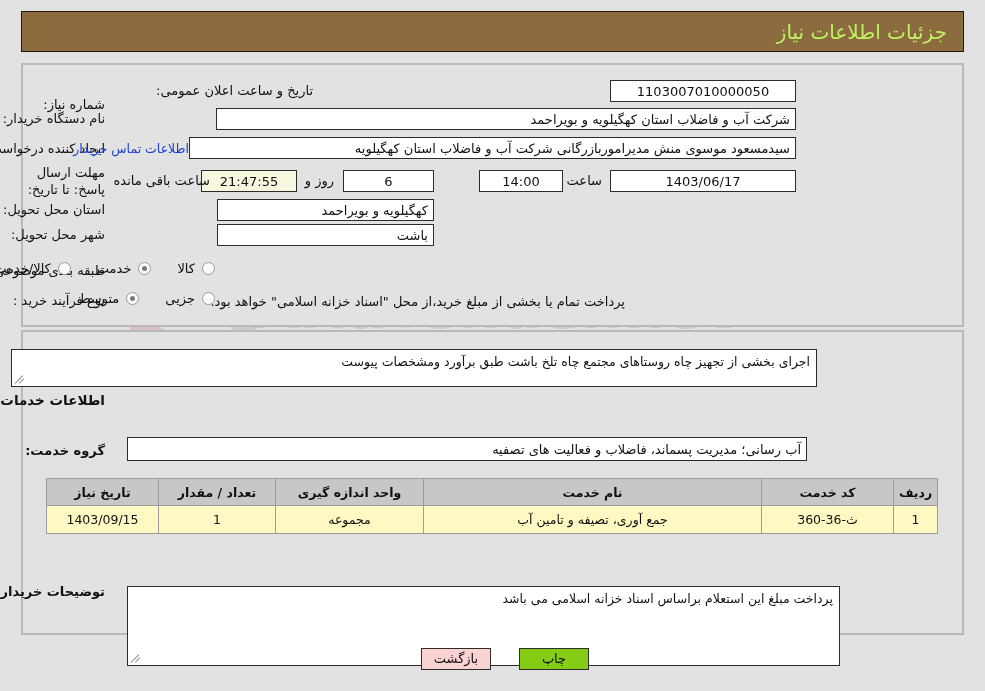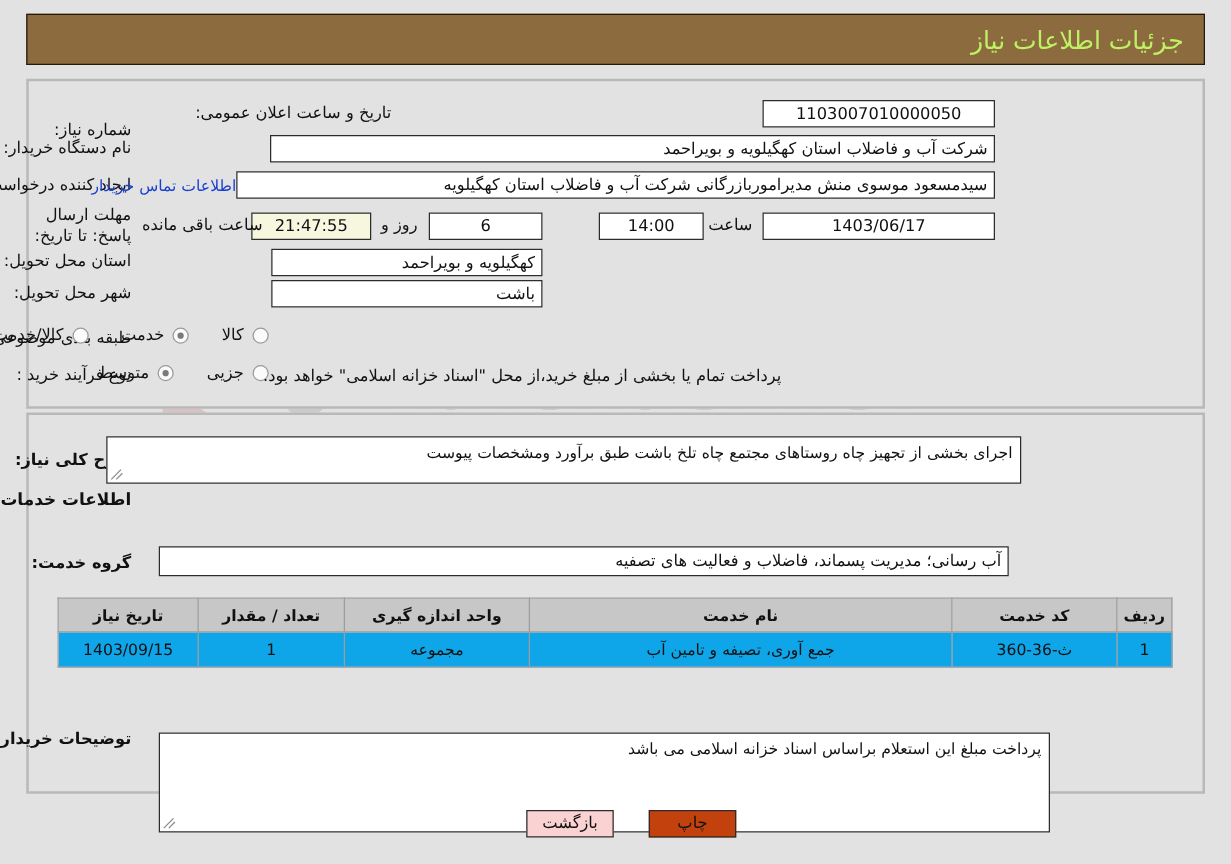--- a/index.html
+++ b/index.html
@@ -239,21 +239,21 @@
     border: 1px solid #9d9d9d;
     font-weight: bold;
     font-size: 12.5px;
     color: #111;
     height: 26px;
     padding: 0 4px;
     text-align: center;
     white-space: nowrap;
   }
   .tbl td {
-    background: #0ea5e9;
+    background: #fef9c3;
     border: 1px solid #9d9d9d;
     height: 27px;
     padding: 0 4px;
     text-align: center;
     color: #111;
     white-space: nowrap;
   }
   .tbl td.ltr { direction: ltr; }
 
   
@@ -262,21 +262,21 @@
     border: 1px solid #2c2c2c;
     font-size: 13px;
     color: #111;
     text-align: center;
     line-height: 20px;
     height: 22px;
     cursor: pointer;
     font-family: "DejaVu Sans", "Liberation Sans", sans-serif;
     padding: 0;
   }
-  .btn-print { background: #c2410c; }
+  .btn-print { background: #84cc16; }
   .btn-back  { background: #fbd2d2; }
 
   .sect-head {
     font-size: 13.5px;
     font-weight: bold;
     color: #111;
     white-space: nowrap;
   }
 </style>
 </head>
@@ -354,21 +354,21 @@
       <div class="radio-item">
         <span class="radio on"></span>
         <span class="radio-label">متوسط</span>
       </div>
     </div>
   <div class="abs lbl" style="right:360px; top:293px;">پرداخت تمام یا بخشی از مبلغ خرید،از محل "اسناد خزانه اسلامی" خواهد بود.</div>
 
   <div class="panel" id="panel-bottom"></div>
 
   <div class="abs lbl lbl-b" style="right:880px; top:360px;">شرح کلی نیاز:</div>
-  <div class="abs ta" style="right:168px; top:349px; width:732px; height:38px;">
+  <div class="abs ta" style="right:168px; top:349px; width:806px; height:38px;">
     <span>اجرای بخشی از تجهیز چاه روستاهای مجتمع چاه تلخ باشت طبق برآورد ومشخصات پیوست</span>
     <span class="grip">
       <i style="left:1px; top:10px; width:11px;"></i>
       <i style="left:5px; top:10px; width:7px;"></i>
     </span>
   </div>
 
   <div class="abs sect-head" style="right:880px; top:392px;">اطلاعات خدمات مورد نیاز</div>
 
   <div class="abs lbl lbl-b" style="right:880px; top:442px;">گروه خدمت:</div>

